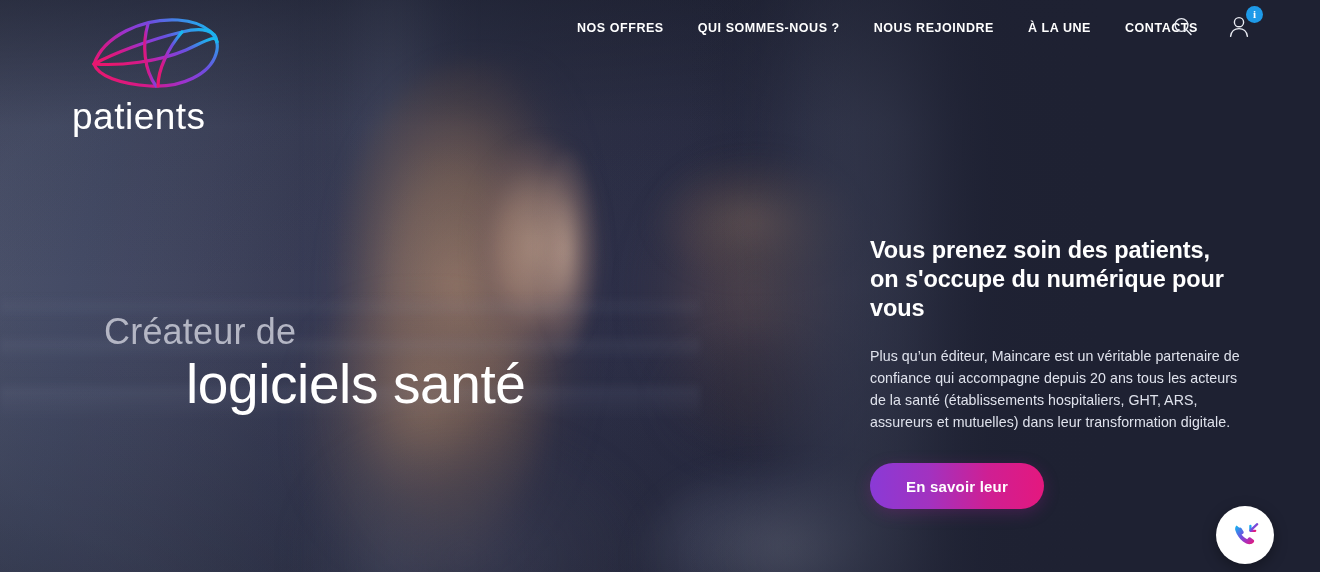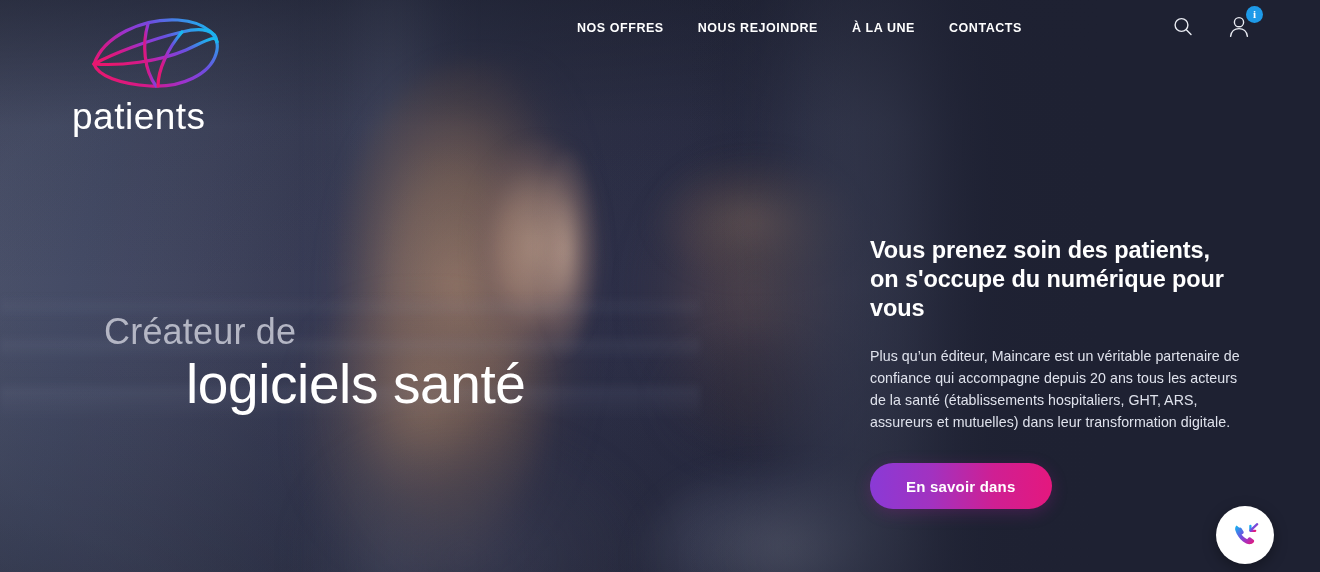--- a/index.html
+++ b/index.html
@@ -350,20 +350,21 @@
         <path d="M62 10 C 56 30, 58 56, 70 72"></path>
         <path d="M96 18 C 82 34, 72 56, 72 72"></path>
       </g>
     </svg>
     <div class="logo-word">patients</div>
   </a>
 
   <div class="header">
     <nav class="nav">
       <a class="nav-item" href="#">NOS OFFRES</a>
+      <a class="nav-item" href="#">QUI SOMMES-NOUS ?</a>
       <a class="nav-item" href="#">NOUS REJOINDRE</a>
       <a class="nav-item" href="#">À LA UNE</a>
       <a class="nav-item" href="#">CONTACTS</a>
     </nav>
 
     <div class="nav-icons">
       <div class="icon-btn">
         <svg width="24" height="24" viewBox="0 0 24 24" fill="none" stroke="#e9ebf2" stroke-width="1.4" stroke-linecap="round">
           <circle cx="10.5" cy="10" r="6.4"></circle>
           <line x1="15.3" y1="14.8" x2="20" y2="19.6"></line>
@@ -380,21 +381,21 @@
   </div>
 
   <div class="headline">
     <div class="headline-sub">Créateur de</div>
     <div class="headline-main">logiciels santé</div>
   </div>
 
   <div class="panel">
     <h2 class="panel-title">Vous prenez soin des patients, on s'occupe du numérique pour vous</h2>
     <p class="panel-text">Plus qu’un éditeur, Maincare est un véritable partenaire de confiance qui accompagne depuis 20 ans tous les acteurs de la santé (établissements hospitaliers, GHT, ARS, assureurs et mutuelles) dans leur transformation digitale.</p>
-    <button class="cta">En savoir dans</button>
+    <button class="cta">En savoir leur</button>
   </div>
 
   <div class="fab">
     <svg width="30" height="30" viewBox="0 0 30 30" fill="none">
       <defs>
         <linearGradient id="fg" x1="0" y1="0.1" x2="1" y2="1">
           <stop offset="0%" stop-color="#17b0ef"></stop>
           <stop offset="42%" stop-color="#6b4fe0"></stop>
           <stop offset="72%" stop-color="#b32bb4"></stop>
           <stop offset="100%" stop-color="#e8176f"></stop>

